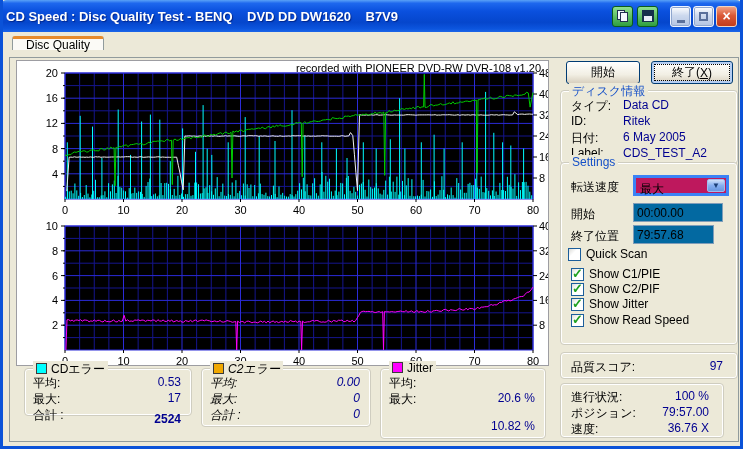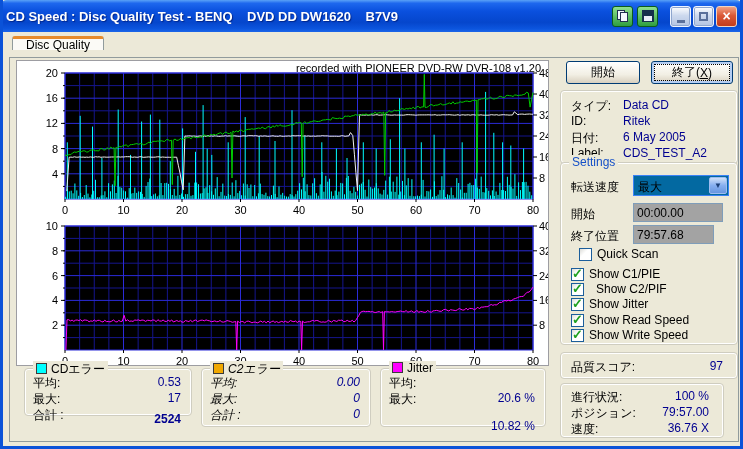--- a/index.html
+++ b/index.html
@@ -33,22 +33,22 @@
   .group-title{position:absolute;top:-8px;left:8px;background:#ECE9D8;padding:0 3px;font-size:12px;}
   .blue-title{color:#1550C8;}
   .legend-sq{display:inline-block;width:9px;height:9px;border:1px solid #3a3a3a;margin-right:4px;vertical-align:-1px;}
   .row-lab{position:absolute;font-size:12px;color:#000;}
   .row-val{position:absolute;font-size:12px;color:#000090;text-align:right;}
   
   .xp-btn{position:absolute;height:23px;border:1px solid #003C74;border-radius:3px;background:linear-gradient(180deg,#ffffff,#f2efe4 60%,#d8d0bf);font-size:12px;display:flex;align-items:center;justify-content:center;box-sizing:border-box;cursor:default;}
   .xp-btn.focus{outline:1px dotted #000;outline-offset:-4px;box-shadow:0 0 0 2px #b5cef2 inset;}
   .u{text-decoration:underline;}
   
-  .tfield{position:absolute;height:19px;background:#a3a3a3;border:1px solid #7F9DB9;box-sizing:border-box;font-size:12px;padding:2px 3px 0 3px;color:#000;}
-  .combo{position:absolute;height:21px;background:#0369a1;border:1px solid #3b82f6;box-sizing:border-box;font-size:12px;}
+  .tfield{position:absolute;height:19px;background:#0369a1;border:1px solid #7F9DB9;box-sizing:border-box;font-size:12px;padding:2px 3px 0 3px;color:#000;}
+  .combo{position:absolute;height:21px;background:#be185d;border:3px solid #3b82f6;box-sizing:border-box;font-size:12px;}
   .combo-text{position:absolute;left:4px;top:3px;}
   .combo-btn{position:absolute;right:1px;top:1px;bottom:1px;width:16px;background:linear-gradient(180deg,#cfe0f8,#86aff0 50%,#6896e0);border:1px solid #9ebcf0;border-radius:2px;display:flex;align-items:center;justify-content:center;color:#1b3f77;font-size:8px;}
   .cbrow{position:absolute;display:flex;align-items:center;font-size:12px;height:14px;}
   .cb{width:13px;height:13px;background:linear-gradient(135deg,#dcdcd8,#ffffff 40%);border:1px solid #1C5E9B;box-sizing:border-box;margin-right:5px;position:relative;}
   .cb.checked::after{content:"\2713";position:absolute;left:0px;top:-3px;color:#21A121;font-weight:bold;font-size:13px;}
 </style>
 </head>
 <body>
 
 <div class="window">
@@ -282,20 +282,21 @@
   <button class="xp-btn" style="left:563px;top:61px;width:74px;">
     <span>開始</span>
   </button>
   <button class="xp-btn focus" style="left:648px;top:61px;width:82px;">
     <span>終了(</span>
       <span class="u">X</span>
       <span>)</span>
   </button>
 
   <div class="group" style="left:557px;top:90px;width:178px;height:74px;">
+    <div class="group-title blue-title">ディスク情報</div>
     <div class="row-lab" style="left:10px;top:7px;">タイプ:</div>
     <div class="row-val" style="left:62px;top:7px;text-align:left;">Data CD</div>
     <div class="row-lab" style="left:10px;top:23px;">ID:</div>
     <div class="row-val" style="left:62px;top:23px;text-align:left;">Ritek</div>
     <div class="row-lab" style="left:10px;top:39px;">日付:</div>
     <div class="row-val" style="left:62px;top:39px;text-align:left;">6 May 2005</div>
     <div class="row-lab" style="left:10px;top:55px;">Label:</div>
     <div class="row-val" style="left:62px;top:55px;text-align:left;">CDS_TEST_A2</div>
   </div>
 
@@ -303,43 +304,39 @@
     <div class="group-title blue-title">Settings</div>
     <div class="row-lab" style="left:10px;top:16px;">転送速度</div>
     <div class="combo" style="left:72px;top:12px;width:96px;">
       <span class="combo-text">最大</span>
       <span class="combo-btn">▼</span>
     </div>
     <div class="row-lab" style="left:10px;top:43px;">開始</div>
     <div class="tfield" style="left:72px;top:40px;width:90px;">00:00.00</div>
     <div class="row-lab" style="left:10px;top:65px;">終了位置</div>
     <div class="tfield" style="left:72px;top:62px;width:81px;">79:57.68</div>
-    <label class="cbrow" style="left:18px;top:84px;">
+    <label class="cbrow" style="left:7px;top:84px;">
         <span class="cb"></span>
         <span>Quick Scan</span>
       </label>
     <label class="cbrow" style="left:10px;top:104px;">
         <span class="cb checked"></span>
         <span>Show C1/PIE</span>
       </label>
-    <label class="cbrow" style="left:10px;top:119px;gap:7px;">
+    <label class="cbrow" style="left:10px;top:119px;">
         <span class="cb checked"></span>
         <span>Show C2/PIF</span>
       </label>
     <label class="cbrow" style="left:10px;top:134px;">
         <span class="cb checked"></span>
         <span>Show Jitter</span>
       </label>
     <label class="cbrow" style="left:10px;top:150px;">
         <span class="cb checked"></span>
         <span>Show Read Speed</span>
-      </label>
-    <label class="cbrow" style="left:10px;top:165px;">
-        <span class="cb checked"></span>
-        <span>Show Write Speed</span>
       </label>
   </div>
 
   <div class="group" style="left:557px;top:352px;width:178px;height:27px;">
     <div class="row-lab" style="left:10px;top:6px;">品質スコア:</div>
     <div class="row-val" style="right:14px;top:6px;width:60px;">97</div>
   </div>
 
   <div class="group" style="left:557px;top:383px;width:164px;height:55px;">
     <div class="row-lab" style="left:10px;top:5px;">進行状況:</div>
@@ -361,21 +358,21 @@
   </div>
   <div class="group" style="left:198px;top:368px;width:170px;height:59px;font-style:italic;">
     <div class="group-title"><span class="legend-sq" style="background: rgb(240, 168, 0);"></span><span>C2エラー</span></div>
     <div class="row-lab" style="left:8px;top:6px;">平均:</div>
     <div class="row-val" style="right:10px;top:6px;width:70px;">0.00</div>
     <div class="row-lab" style="left:8px;top:22px;">最大:</div>
     <div class="row-val" style="right:10px;top:22px;width:70px;">0</div>
     <div class="row-lab" style="left:8px;top:38px;">合計 :</div>
     <div class="row-val" style="right:10px;top:38px;width:70px;">0</div>
   </div>
-  <div class="group" style="left:377px;top:368px;width:166px;height:59px;">
+  <div class="group" style="left:377px;top:368px;width:166px;height:71px;">
     <div class="group-title"><span class="legend-sq" style="background: rgb(255, 0, 255);"></span><span>Jitter</span></div>
     <div class="row-lab" style="left:8px;top:6px;">平均:</div>
     <div class="row-val" style="right:10px;top:6px;width:70px;margin-top:44px;">10.82 %</div>
     <div class="row-lab" style="left:8px;top:22px;">最大:</div>
     <div class="row-val" style="right:10px;top:22px;width:70px;">20.6 %</div>
   </div>
 
 </div>
 
 </body></html>

